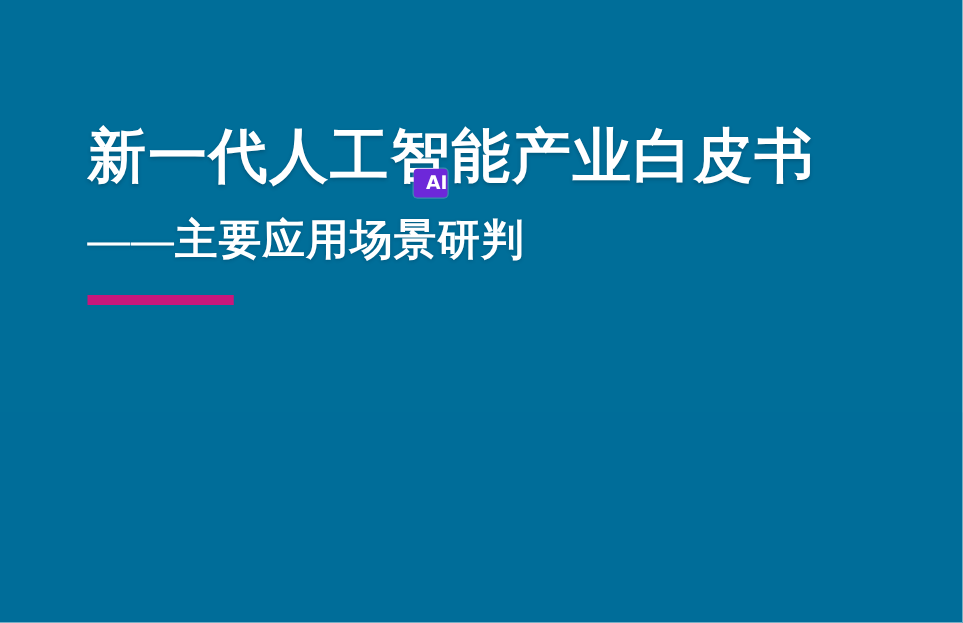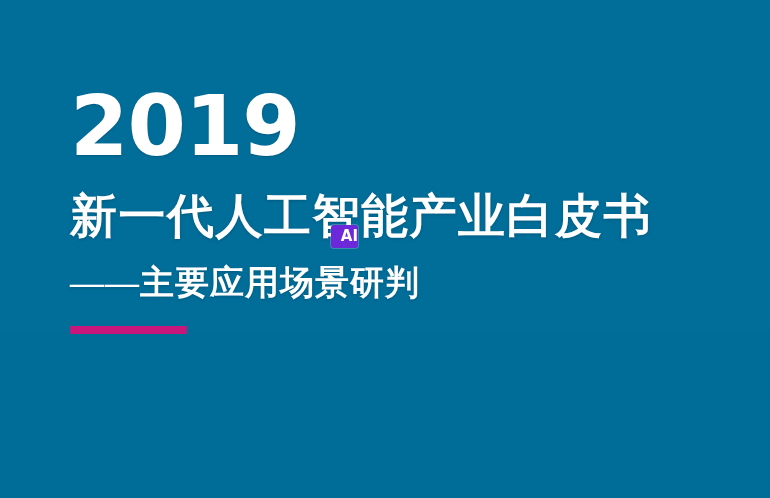--- a/index.html
+++ b/index.html
@@ -247,21 +247,20 @@
         <path d="M 470 498 L 770 205 L 770 265 L 540 498 Z" fill="#cfeaf8"></path>
         <path d="M 600 498 L 770 330 L 770 360 L 650 498 Z" fill="#cfeaf8"></path>
       </g>
     </g>
 
     <rect x="0" y="330" width="770" height="168" fill="#006e99" opacity="0.55"></rect>
   </svg>
 
   <div class="text-block">
 
-    <div class="year">2019</div>
 
     <div class="title-row">
       <div class="main-title">新一代人工智能产业白皮书</div>
       <div class="ai-badge">
         <span>AI</span>
       </div>
     </div>
 
     <div class="subtitle">——主要应用场景研判</div>
 

